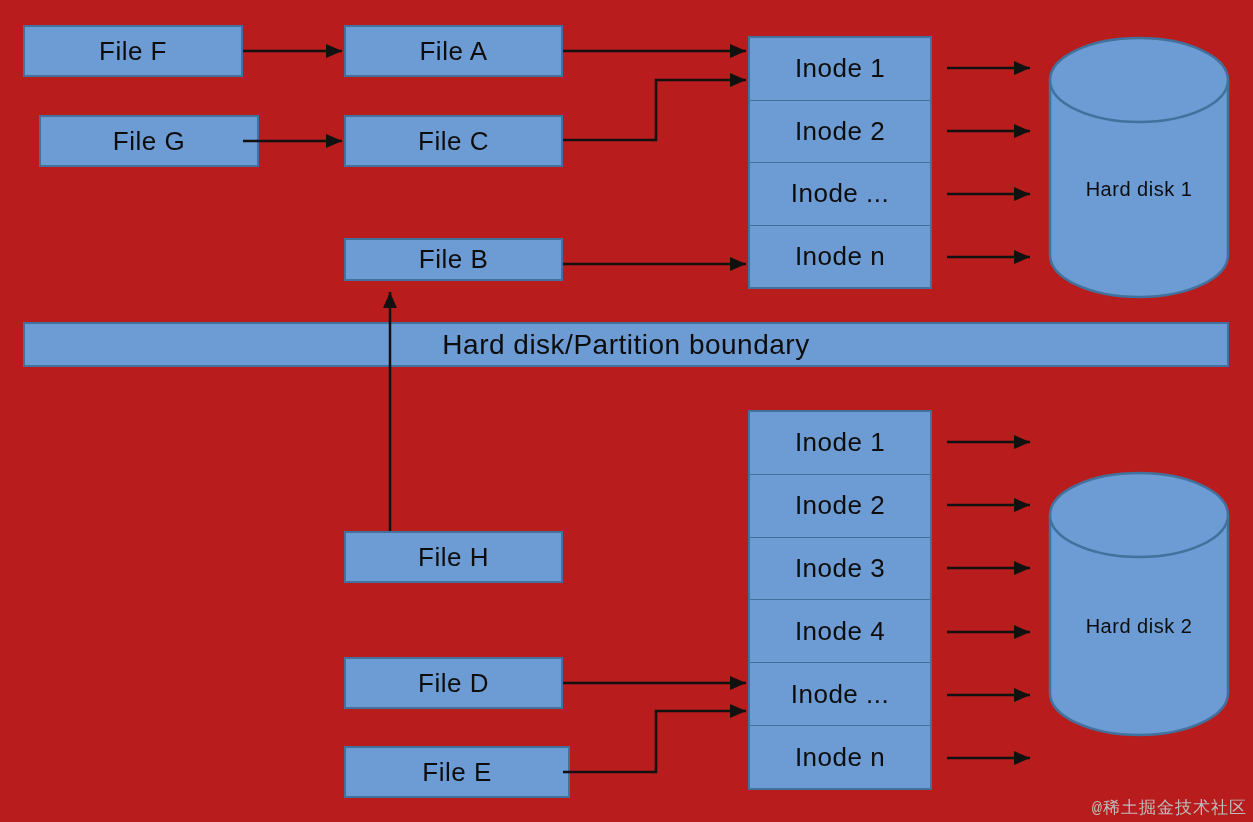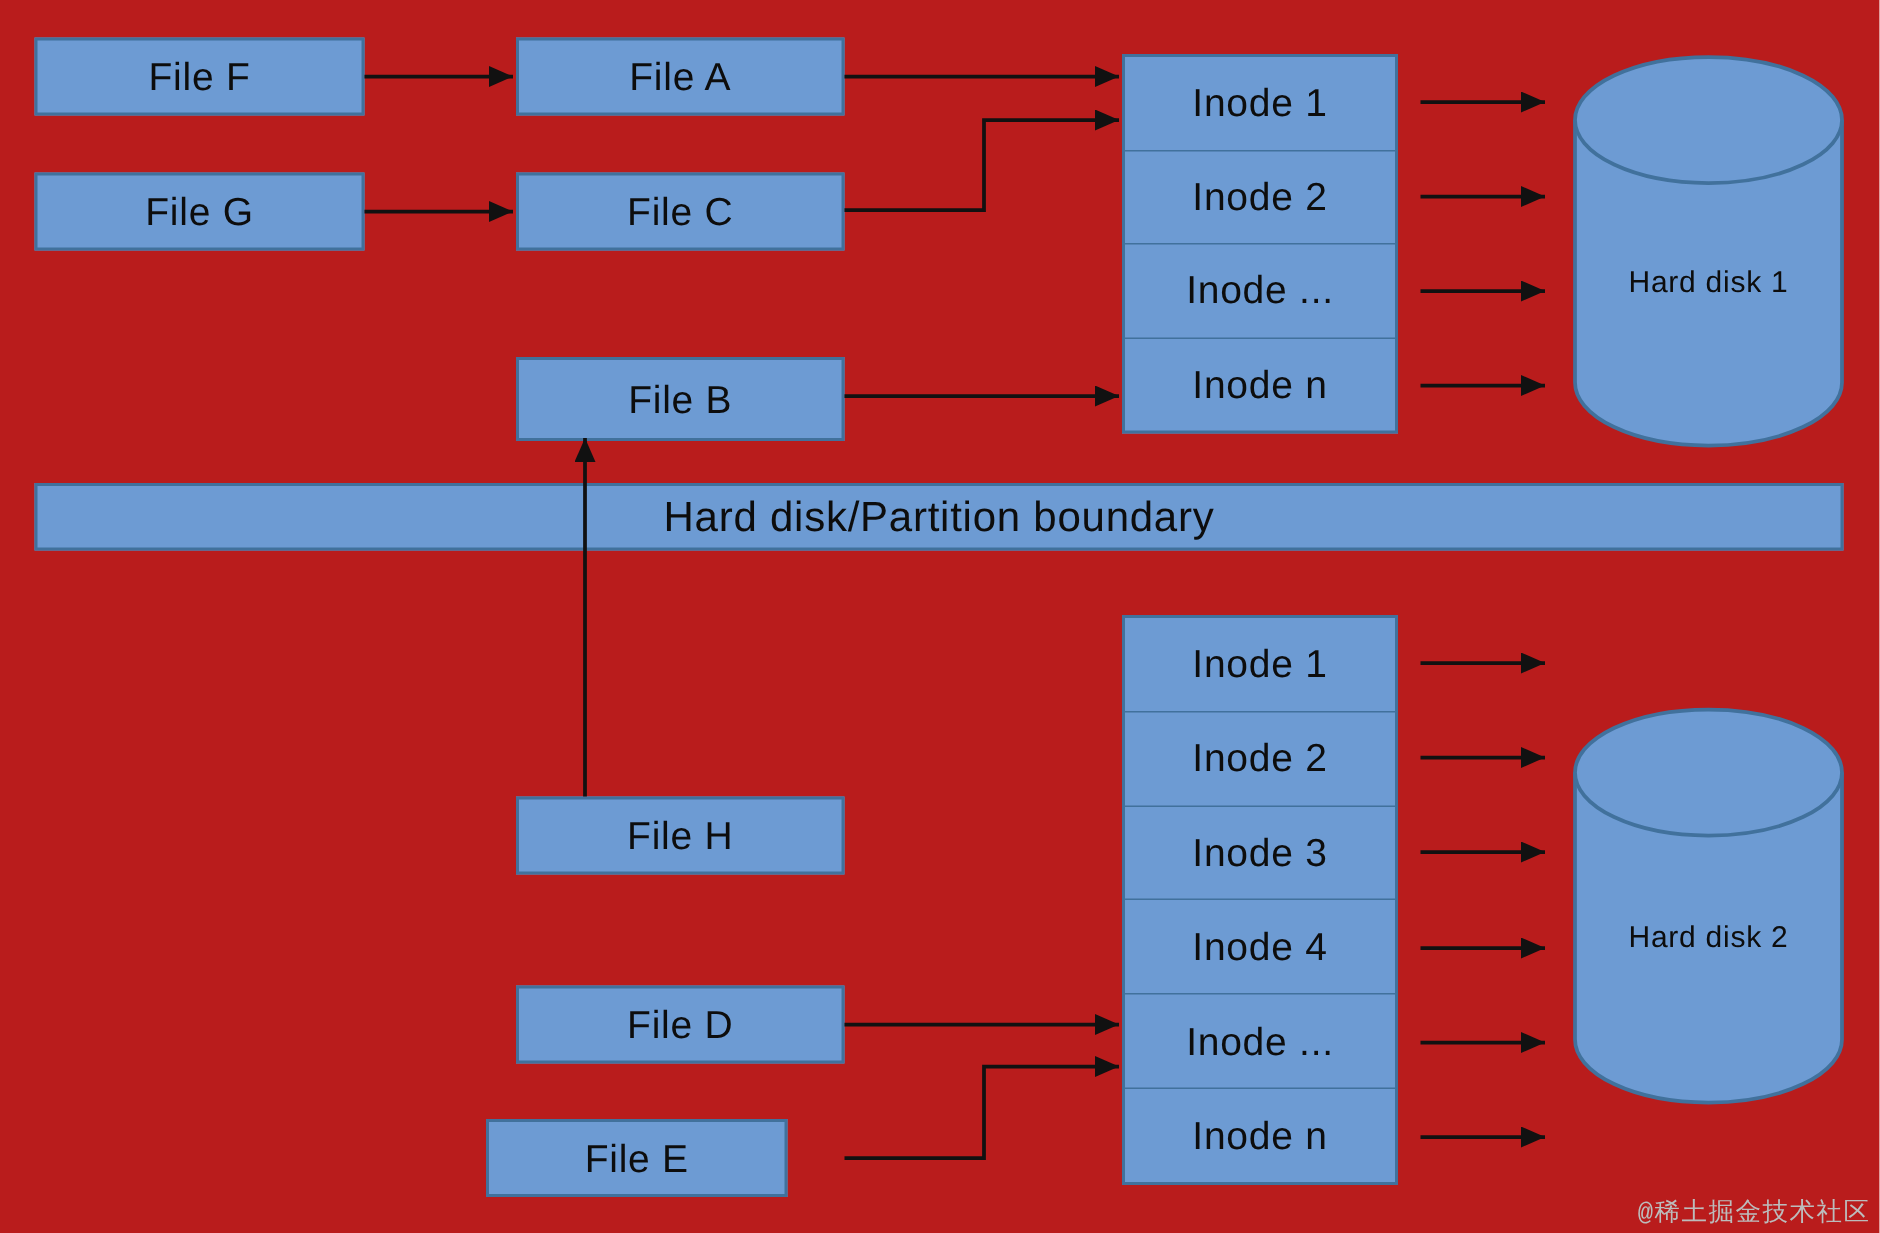--- a/index.html
+++ b/index.html
@@ -53,27 +53,27 @@
     position:absolute;right:6px;bottom:3px;z-index:3;
     color:var(--watermark);font-size:17px;letter-spacing:1px;font-family:Liberation Mono, monospace;
   }
 </style>
 </head>
 <body>
 
 <div id="canvas">
 
   <div class="shape filebox" style="left:23px;top:25px;width:220px;height:52px;">File F</div>
-  <div class="shape filebox" style="left:23px;top:115px;width:220px;height:52px;">File G</div>
+  <div class="shape filebox" style="left:39px;top:115px;width:220px;height:52px;">File G</div>
   <div class="shape filebox" style="left:344px;top:25px;width:219px;height:52px;">File A</div>
   <div class="shape filebox" style="left:344px;top:115px;width:219px;height:52px;">File C</div>
-  <div class="shape filebox" style="left:344px;top:238px;width:219px;height:56px;">File B</div>
+  <div class="shape filebox" style="left:344px;top:238px;width:219px;height:43px;">File B</div>
   <div class="shape filebox" style="left:344px;top:531px;width:219px;height:52px;">File H</div>
   <div class="shape filebox" style="left:344px;top:657px;width:219px;height:52px;">File D</div>
-  <div class="shape filebox" style="left:324px;top:746px;width:201px;height:52px;">File E</div>
+  <div class="shape filebox" style="left:344px;top:746px;width:226px;height:52px;">File E</div>
 
   <div class="shape inode-table" style="left:748px;top:36px;width:184px;height:253px;">
     <div class="inode-cell">Inode 1</div>
     <div class="inode-cell">Inode 2</div>
     <div class="inode-cell">Inode ...</div>
     <div class="inode-cell">Inode n</div>
   </div>
 
   <div class="shape inode-table" style="left:748px;top:410px;width:184px;height:380px;">
     <div class="inode-cell">Inode 1</div>

